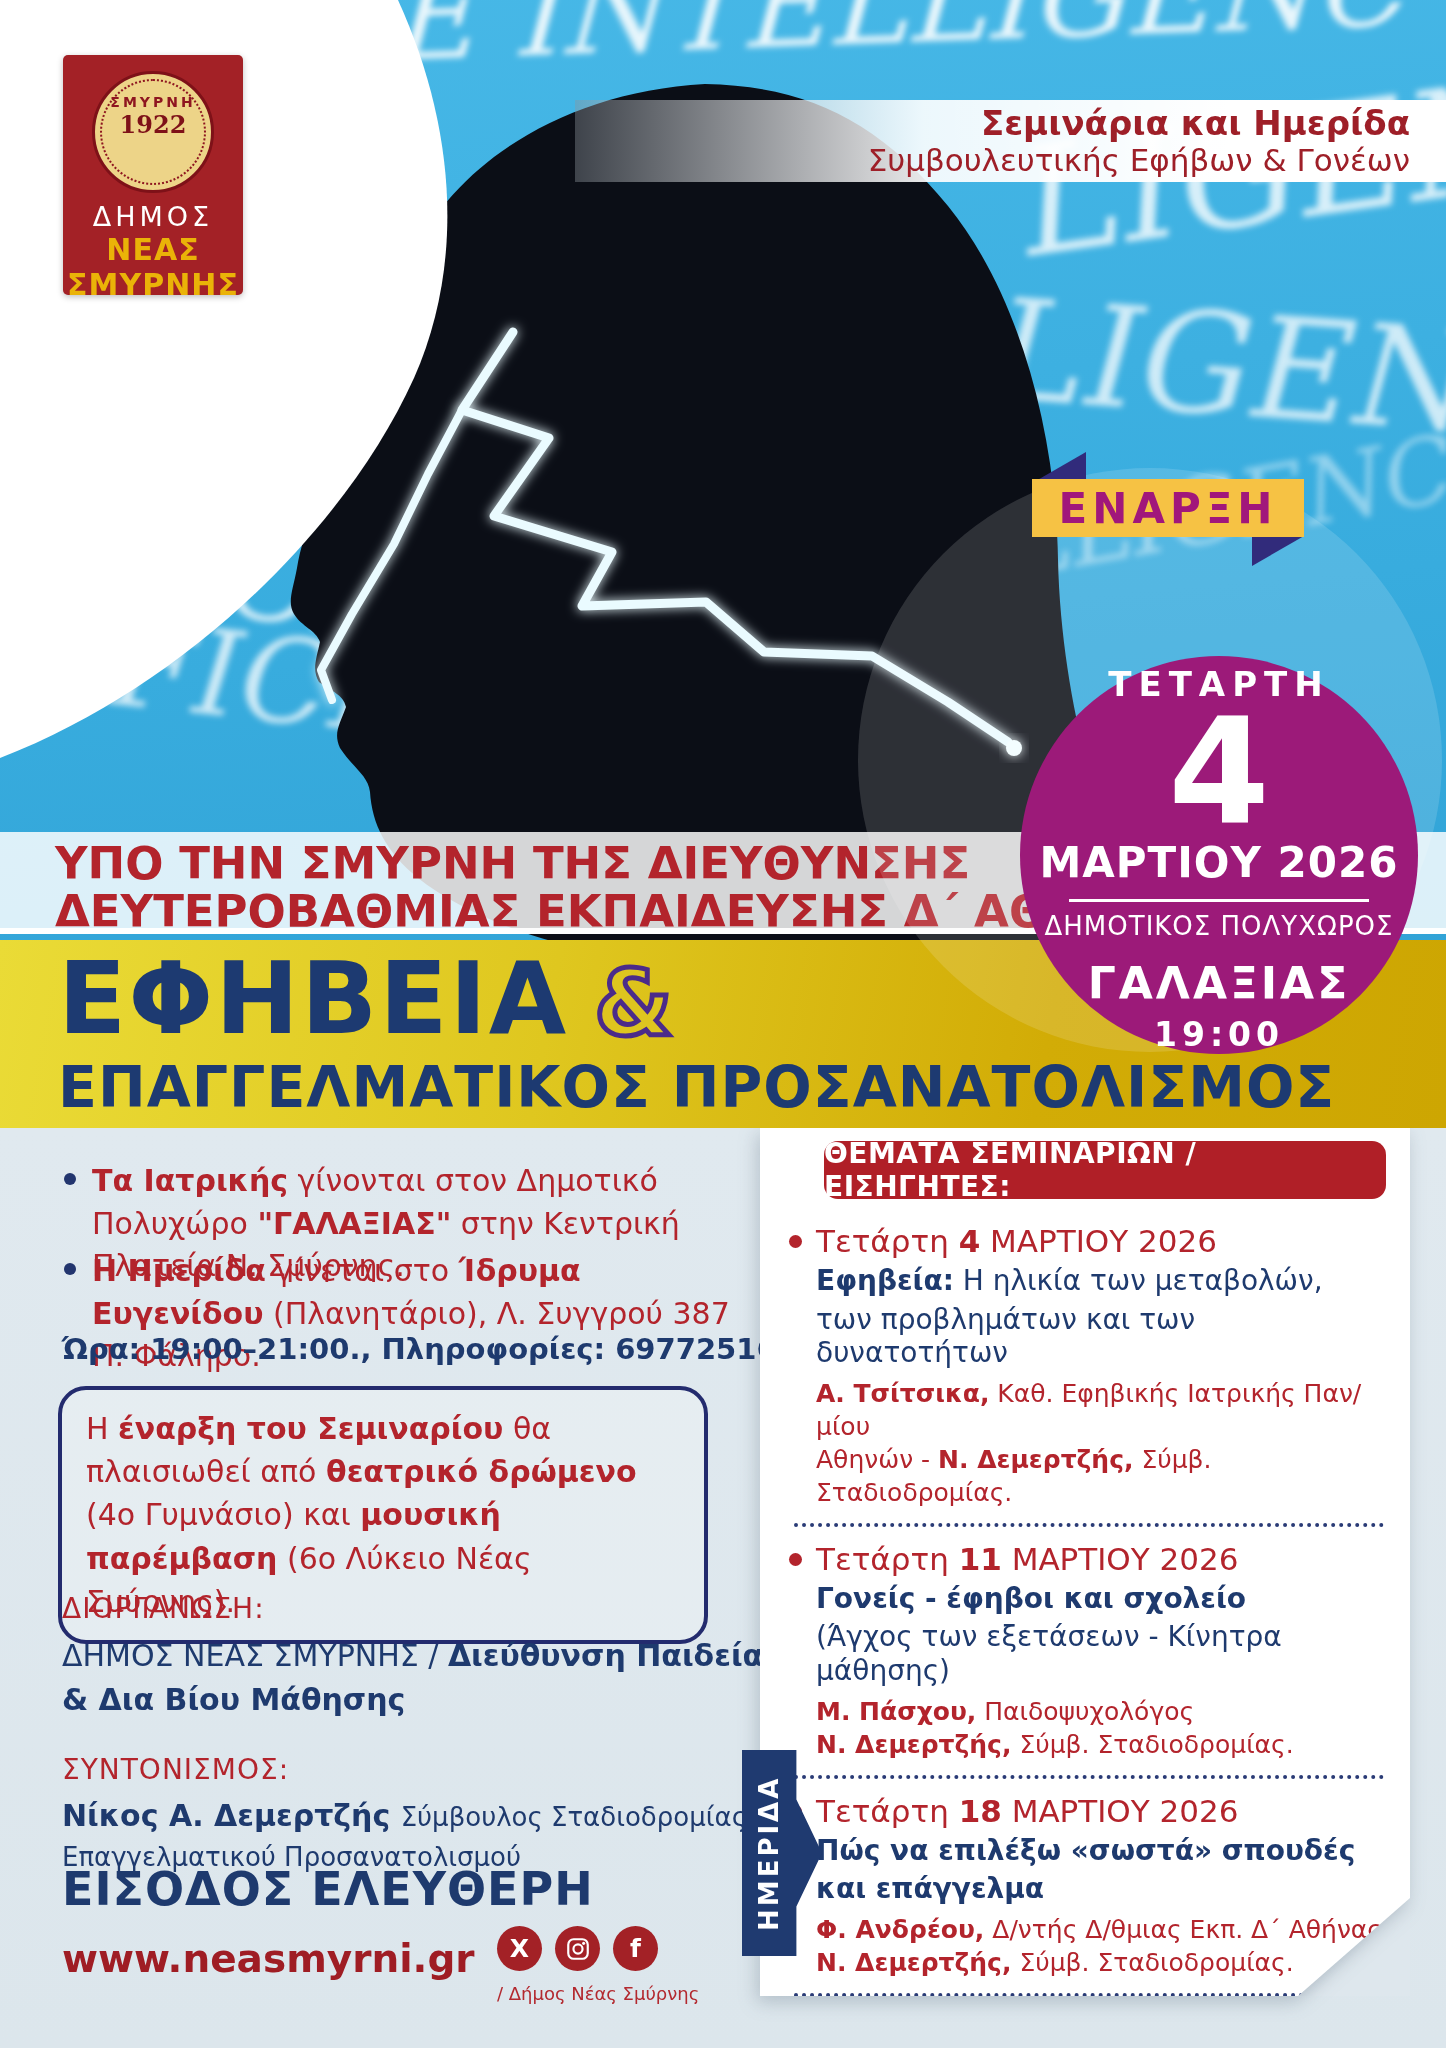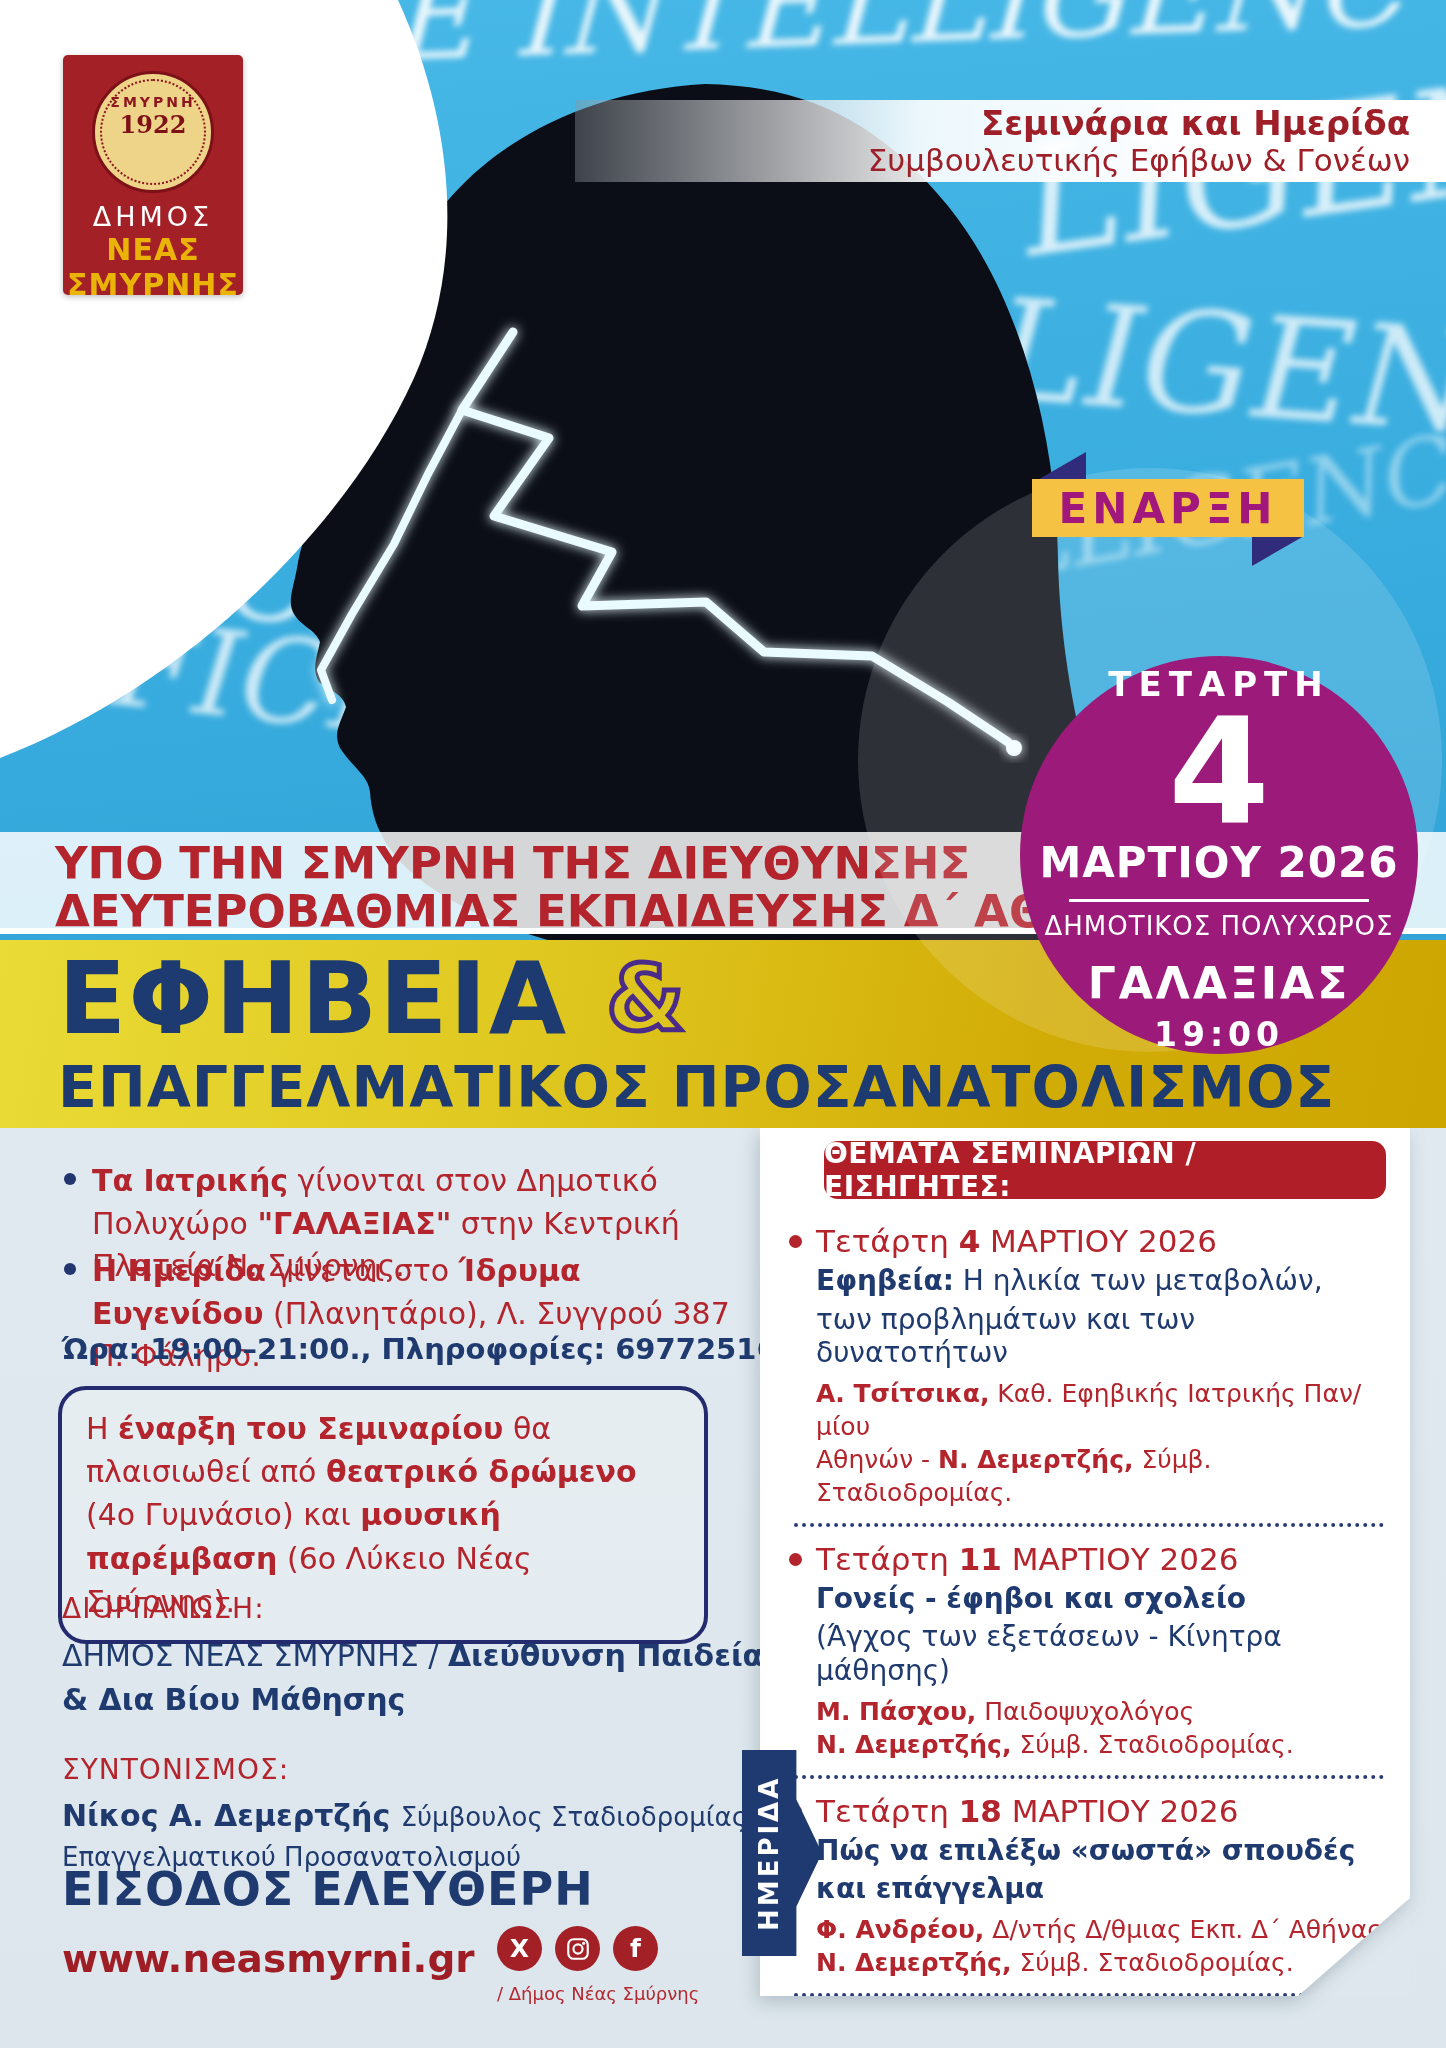--- a/index.html
+++ b/index.html
@@ -60,21 +60,21 @@
   
   .aegis{position:absolute;left:0;top:832px;width:1446px;height:102px;z-index:2;
          background:rgba(255,255,255,.83);border-bottom:6px solid rgba(255,255,255,.95);
          padding:8px 0 0 55px;box-sizing:border-box;}
   .aegis-line{font-size:45px;font-weight:bold;color:#B3242C;line-height:1.06;}
 
   
   .band{position:absolute;left:0;top:940px;width:1446px;height:188px;z-index:3;
         background:linear-gradient(100deg,#EADB36 0%,#DFC71F 38%,#D2AC06 72%,#CDA602 100%);
         padding:8px 0 0 58px;box-sizing:border-box;}
-  .band-l1{display:flex;align-items:center;gap:38px;font-size:100px;font-weight:bold;
+  .band-l1{display:flex;align-items:flex-end;gap:26px;font-size:100px;font-weight:bold;
            color:#1D3A71;line-height:1.02;letter-spacing:2px;}
   .band-amp{font-size:90px;font-weight:bold;color:#DEC51F;-webkit-text-stroke:5px #4B2B8A;}
   .band-l2{font-size:57px;font-weight:bold;color:#1D3A71;letter-spacing:1px;margin-top:4px;}
 
   
   .lower{position:absolute;left:0;top:1128px;width:1446px;height:920px;
          background:linear-gradient(180deg,#E0E9EF 0%,#DCE6EC 100%);z-index:1;}
 
   .rich .b{font-weight:bold;}
   .bullet{position:absolute;left:62px;width:668px;padding-left:30px;box-sizing:border-box;

